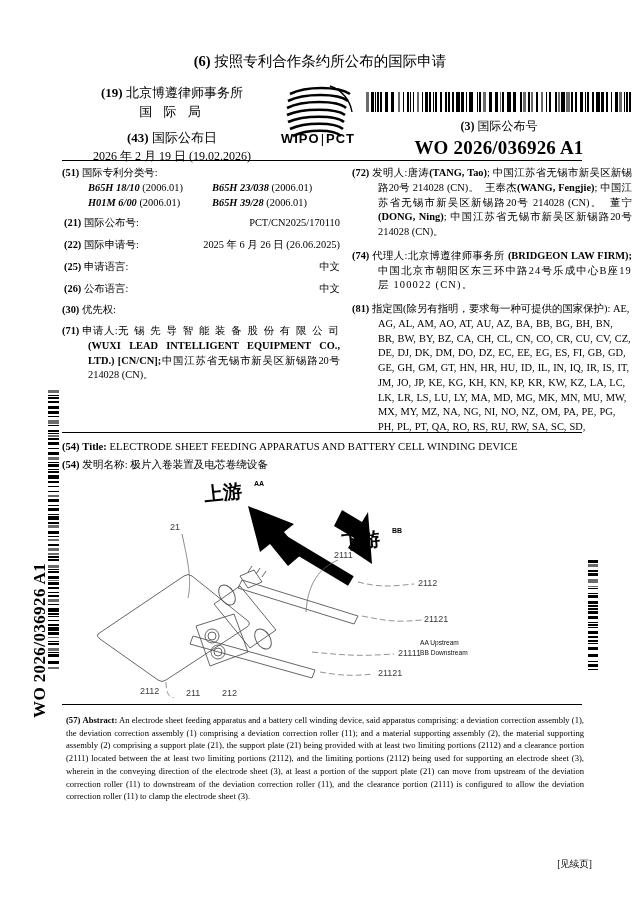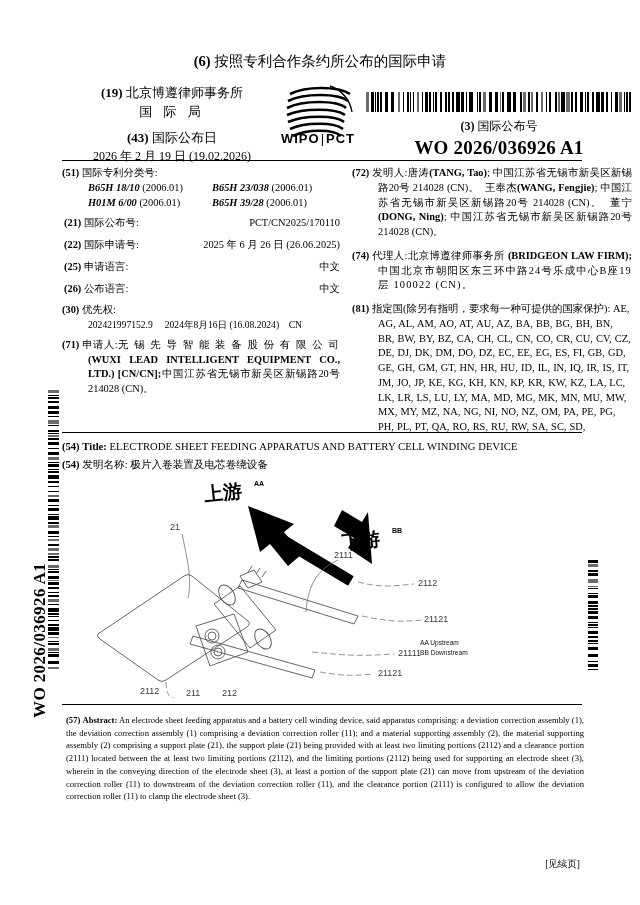--- a/index.html
+++ b/index.html
@@ -188,21 +188,21 @@
     left: 66px; top: 714px;
     width: 518px;
     font-size: 8.6px;
     line-height: 1.48;
     text-align: justify;
   }
   .abstract .code { font-weight: bold; }
 
   .footnote {
     position: absolute;
-    right: 60px; top: 858px;
+    right: 48px; top: 858px;
     font-size: 9.5px;
   }
 </style>
 </head>
 <body>
 
 <div class="page">
 
   <div class="side-code">WO 2026/036926 A1</div>
 
@@ -630,27 +630,20 @@
 
     <div class="fld rowline" style="margin-bottom:7px;">
       <span class="k"><span class="code">(26)</span>
         <span>公布语言:</span></span>
       <span class="v">中文</span>
     </div>
 
     <div class="fld">
       <span class="code">(30)</span>
       <span>优先权:</span>
-      <div class="indent" style="font-size:9.6px;">
-        <span>202421997152.9</span>
-        &nbsp;&nbsp;&nbsp;
-        <span>2024年8月16日 (16.08.2024)</span>
-        &nbsp;&nbsp;
-        <span>CN</span>
-      </div>
     </div>
 
     <div class="fld hang just">
       <span class="code">(71)</span>
       <span>申请人:</span><span class="cn-sp">无 锡 先 导 智 能 装 备 股 份 有 限 公 司</span>
       <span class="bn">(WUXI LEAD INTELLIGENT EQUIPMENT CO., LTD.)</span>
       <span class="bn">[CN/CN];</span><span>中国江苏省无锡市新吴区新锡路20号 214028 (CN)。</span>
     </div>
 
   </div>

